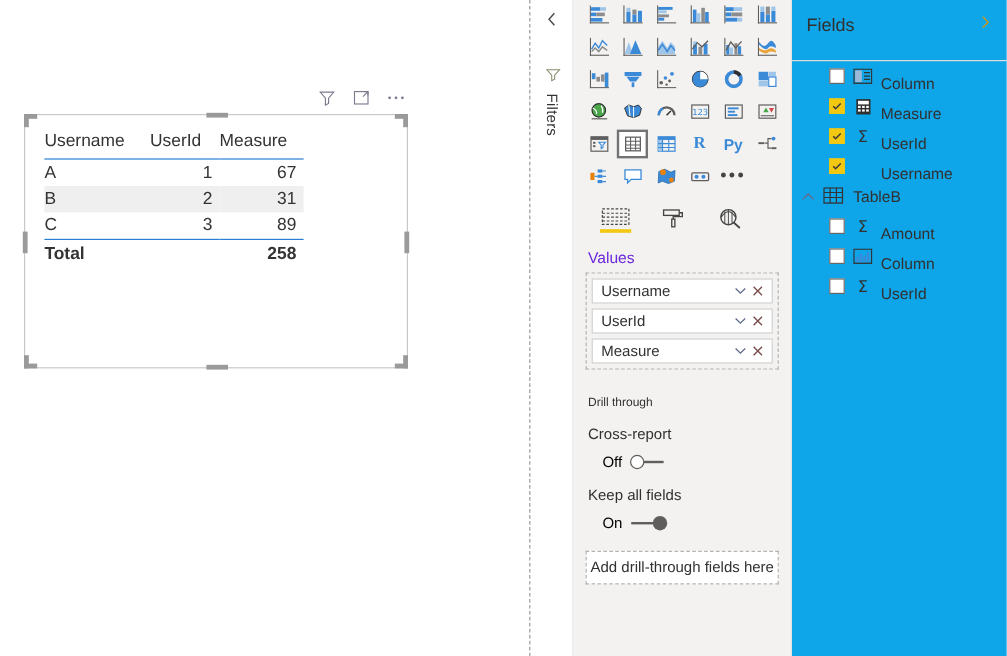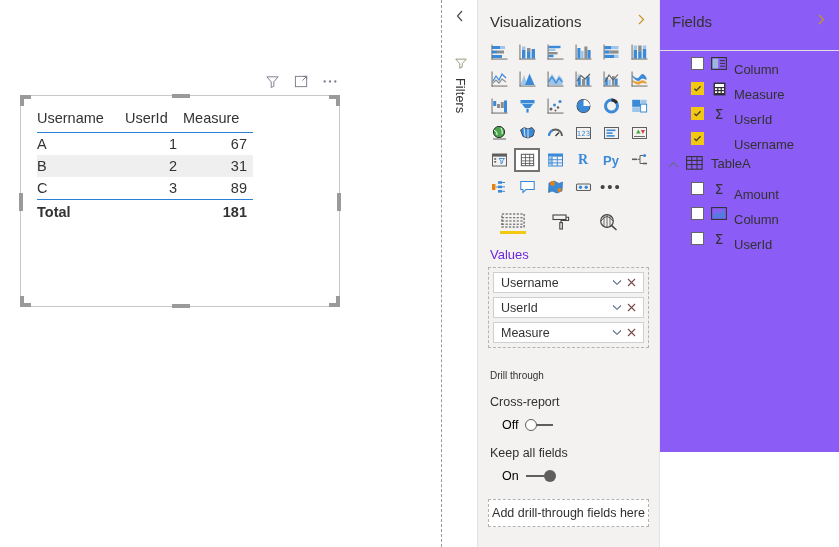--- a/index.html
+++ b/index.html
@@ -90,22 +90,22 @@
   .tg .knob { position: absolute; top: 0; width: 12px; height: 12px; border-radius: 50%; }
   .tg.off .knob { left: 0; border: 1.6px solid #605e5c; background: #fff; }
   .tg.on .bar { left: 0; width: 22px; }
   .tg.on .knob { left: 18px; background: #605e5c; }
 
   .drop-zone { margin: 16px 10px 0 10px; border: 1px dashed #b3b3b3; background: #fff;
     height: 28px; display: flex; align-items: center; justify-content: center;
     font-size: 12.5px; color: #323130; cursor: pointer; }
 
   
-  .fields-pane { position: absolute; left: 660px; top: 0; width: 179px; height: 452px;
-    background: #8b5cf6; }
+  .fields-pane { position: absolute; left: 660px; top: 0; width: 179px; height: 547px;
+    background: #0ea5e9; }
   .search-wrap { margin: 2px 10px 0 10px; height: 28px; background: #fff;
     border: 1px solid #c8c6c4; display: flex; align-items: center; padding: 0 8px; cursor: text; }
   .search-ph { font-size: 12.5px; color: #5a5a5a; margin-left: 8px; }
   .fields-sep { margin: 10px 0 0 0; height: 1px; background: #e1dfdd; }
 
   .tbl-row { display: flex; align-items: center; height: 25px; padding-left: 8px; cursor: pointer; }
   .tbl-name { font-size: 13px; color: #323130; margin-left: 8px; }
   .tbl-ico { position: relative; width: 17px; height: 15px; margin-left: 7px; }
   .badge { position: absolute; right: -4px; bottom: -4px; width: 11px; height: 11px;
     border-radius: 50%; background: #f2c811; display: flex; align-items: center; justify-content: center; }
@@ -170,21 +170,21 @@
               <td class="c-num">31</td>
             </tr>
             <tr>
               <td class="c-txt">C</td>
               <td class="c-num">3</td>
               <td class="c-num">89</td>
             </tr>
             <tr class="total">
               <td class="c-txt">Total</td>
               <td class="c-num"></td>
-              <td class="c-num">181</td>
+              <td class="c-num">258</td>
             </tr>
           </tbody>
         </table>
 
         <div class="handle h-corner" style="left:-1px;top:-1px;"></div>
         <div class="handle h-corner-v" style="left:-1px;top:-1px;"></div>
         <div class="handle h-mid-h" style="left:151px;top:-2px;"></div>
         <div class="handle h-corner" style="right:-1px;top:-1px;"></div>
         <div class="handle h-corner-v" style="right:-1px;top:-1px;"></div>
         <div class="handle h-mid-v" style="left:-2px;top:97px;"></div>
@@ -206,28 +206,20 @@
     </span>
     <span class="fr-funnel">
       <svg width="14" height="13" viewBox="0 0 16 14">
           <path d="M2 2h12l-4.6 5.2V11l-2.8 1.4V7.2z" fill="none" stroke="#8a8a6a" stroke-width="1"></path>
         </svg>
     </span>
     <div class="fr-label">Filters</div>
   </div>
 
   <div class="viz-pane">
-    <div class="pane-head">
-      <span class="pane-title">Visualizations</span>
-      <span class="pane-exp">
-        <svg width="11" height="13" viewBox="0 0 11 13">
-            <path d="M3 2l4.5 4.5L3 11" fill="none" stroke="#c8971e" stroke-width="1.2"></path>
-          </svg>
-      </span>
-    </div>
 
     <div class="icon-grid">
 
       <div class="vz">
           <svg width="17" height="16" viewBox="0 0 17 16">
             <rect x="1" y="2" width="8" height="3" fill="#3b8ad8"></rect>
             <rect x="9" y="2" width="5" height="3" fill="#9fc6e8"></rect>
             <rect x="1" y="6.5" width="5" height="3" fill="#3b8ad8"></rect>
             <rect x="6" y="6.5" width="7" height="3" fill="#8d8d8d"></rect>
             <rect x="1" y="11" width="10" height="3" fill="#3b8ad8"></rect>
@@ -687,21 +679,21 @@
           </svg></span>
       <span class="tbl-ico">
         <svg width="17" height="15" viewBox="0 0 17 15">
             <rect x="0.6" y="0.6" width="15.5" height="12.6" fill="none" stroke="#333" stroke-width="1.1"></rect>
             <line x1="0.6" y1="4.4" x2="16.1" y2="4.4" stroke="#333" stroke-width="1"></line>
             <line x1="0.6" y1="8.6" x2="16.1" y2="8.6" stroke="#333" stroke-width="1"></line>
             <line x1="5.8" y1="0.6" x2="5.8" y2="13.2" stroke="#333" stroke-width="1"></line>
             <line x1="11" y1="0.6" x2="11" y2="13.2" stroke="#333" stroke-width="1"></line>
           </svg>
       </span>
-      <span class="tbl-name">TableA</span>
+      <span class="tbl-name">TableB</span>
     </div>
 
     <div class="fld-row">
       <span class="cb"></span>
       <span class="fld-ico">
           <span class="sigma">Σ</span>
         </span>
       <span class="fld-name">Amount</span>
     </div>
 

